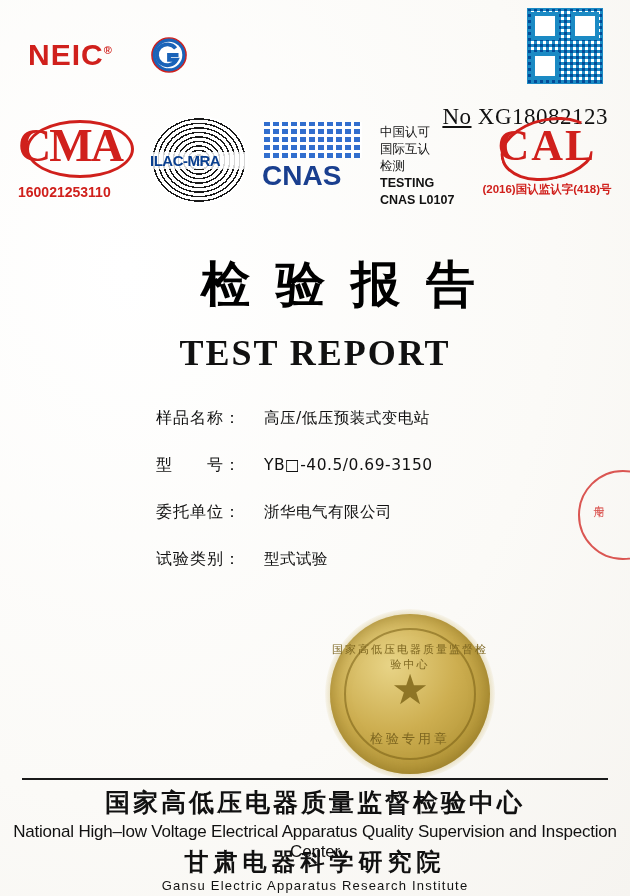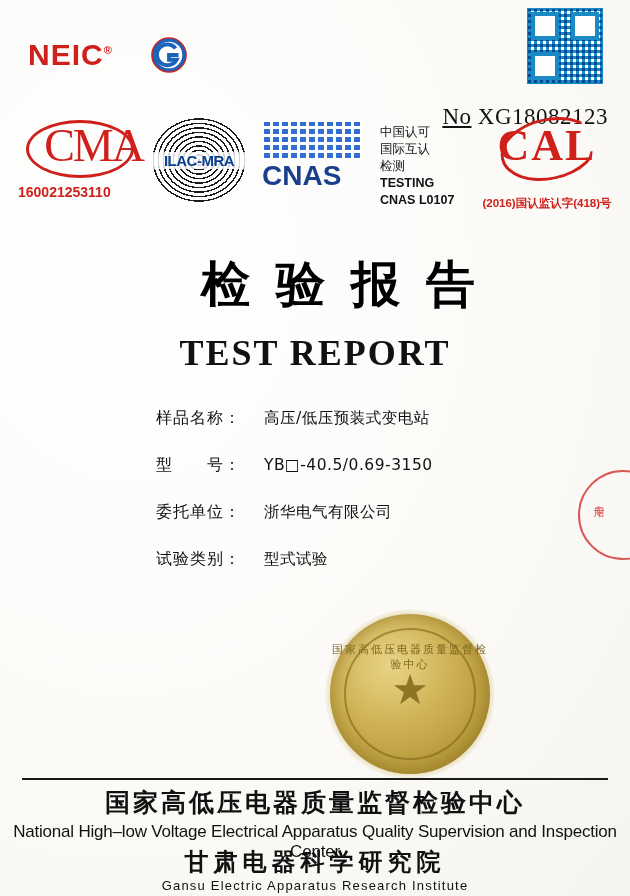--- a/index.html
+++ b/index.html
@@ -101,26 +101,25 @@
   
   .cma {
     position: absolute;
     left: 18px;
     top: 8px;
     width: 125px;
   }
   .cma-text {
     font-family: "Liberation Serif", serif;
     font-size: 46px;
-    font-weight: normal;
+    font-weight: bold;
     color: #d0201c;
     letter-spacing: -2px;
     line-height: 56px;
     position: relative;
-    text-align: right;
   }
   .cma-ring {
     position: absolute;
     left: 8px;
     top: 2px;
     width: 102px;
     height: 52px;
     border: 3px solid #d0201c;
     border-radius: 50%;
   }
@@ -146,21 +145,20 @@
     width: 98px; height: 88px;
     border-radius: 50%;
     background:
       repeating-radial-gradient(ellipse at 50% 50%, #1a1a1a 0 1.5px, #ffffff 1.5px 5px);
   }
   .ilac-label {
     position: absolute;
     left: 0;
     top: 36px;
     width: 98px;
-    text-align: center;
     font-family: "Liberation Sans", sans-serif;
     font-weight: bold;
     font-size: 15px;
     color: #0a3f8f;
     background: rgba(255,255,255,0.82);
     letter-spacing: -0.5px;
   }
   
   .cnas {
     position: absolute;
@@ -224,21 +222,21 @@
     font-size: 44px;
     font-weight: bold;
     color: #d0201c;
     letter-spacing: 2px;
   }
   .cal-num {
     font-family: "Liberation Sans", sans-serif;
     font-size: 11.5px;
     font-weight: bold;
     color: #d0201c;
-    margin-top: 18px;
+    margin-top: 4px;
   }
 
   
   .title-cn {
     position: absolute;
     left: 0; top: 252px;
     width: 630px;
     text-align: center;
     font-family: "DejaVu Serif", serif;
     font-size: 49px;
@@ -493,20 +491,21 @@
       <div class="f-value">型式试验</div>
     </div>
   </div>
 
   <div class="seal">
     <div class="seal-scallop"></div>
     <div class="seal-outer"></div>
     <div class="seal-ring"></div>
     <div class="seal-arc-top">国家高低压电器质量监督检验中心</div>
     <div class="seal-star">★</div>
+    <div class="seal-arc-bottom">检验专用章</div>
   </div>
 
   <div class="edge-stamp">
     <span>专用</span>
   </div>
 
   <div class="divider"></div>
   <div class="org-cn">国家高低压电器质量监督检验中心</div>
   <div class="org-en">National High–low Voltage Electrical Apparatus Quality Supervision and Inspection Center</div>
   <div class="inst-cn">甘肃电器科学研究院</div>

